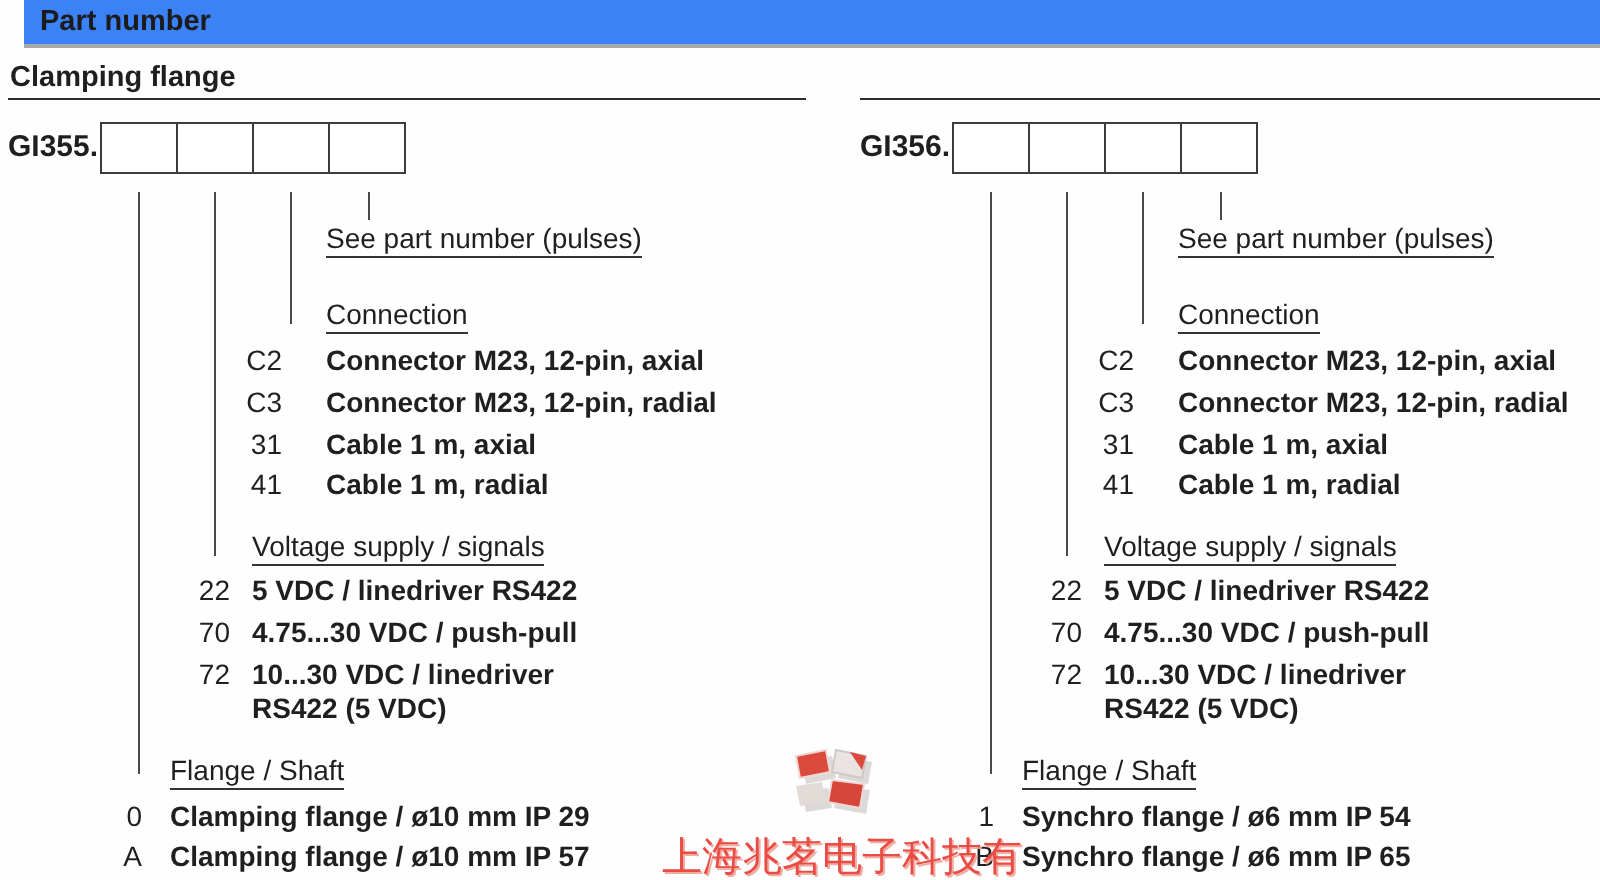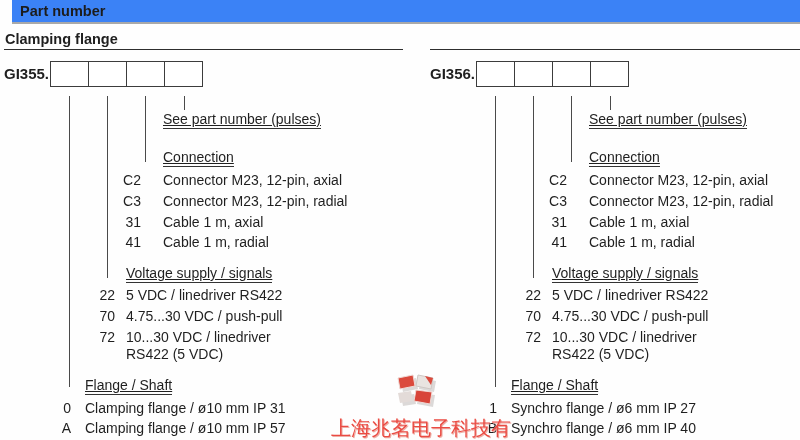--- a/index.html
+++ b/index.html
@@ -24,27 +24,27 @@
   .pn-boxes{position:absolute;top:61px;left:46px;width:153px;height:26px;display:flex;}
   .pn-cell{flex:1;border:1px solid #3c3c3c;background:#fff;}
   .pn-cell + .pn-cell{margin-left:-1px;}
 
   .vline{position:absolute;width:1px;background:#4a4a4a;}
   .v1{left:65px;top:96px;height:291px;}
   .v2{left:103px;top:96px;height:182px;}
   .v3{left:141px;top:96px;height:66px;}
   .v4{left:180px;top:96px;height:14px;}
 
-  .sec-head{position:absolute;white-space:nowrap;font-size:14px;text-decoration:underline;}
+  .sec-head{position:absolute;white-space:nowrap;font-size:14px;}
   .u{border-bottom:1px solid #333;padding-bottom:1px;}
   .x3{left:159px;} .x2{left:122px;text-align:center;} .x1{left:81px;}
 
   .row{position:absolute;height:15px;font-size:14px;white-space:nowrap;}
   .row .code{position:absolute;top:0;text-align:right;}
-  .row .desc{position:absolute;top:0;}
+  .row .desc{position:absolute;top:0;font-weight:bold;}
   .lv3 .code{left:98px;width:39px;}
   .lv3 .desc{left:159px;}
   .lv2 .code{left:84px;width:27px;}
   .lv2 .desc{left:122px;}
   .lv1 .code{left:46px;width:21px;}
   .lv1 .desc{left:81px;}
 
   
   .watermark{position:absolute;left:328px;top:372px;width:186px;height:66px;pointer-events:none;}
   .wm-logo{position:absolute;left:64px;top:2px;}
@@ -122,21 +122,21 @@
     </div>
     <div class="row lv2" style="top:346px">
       <span class="desc">RS422 (5 VDC)</span>
     </div>
 
     <div class="sec-head x1" style="top:377px">
       <span class="u">Flange / Shaft</span>
     </div>
     <div class="row lv1" style="top:400px">
       <span class="code">0</span>
-      <span class="desc">Clamping flange / ø10 mm IP 31</span>
+      <span class="desc">Clamping flange / ø10 mm IP 29</span>
     </div>
     <div class="row lv1" style="top:420px">
       <span class="code">A</span>
       <span class="desc">Clamping flange / ø10 mm IP 57</span>
     </div>
   </div>
 
   <div class="col right">
     <div class="heading-rule"></div>
 
@@ -194,25 +194,25 @@
     </div>
     <div class="row lv2" style="top:346px">
       <span class="desc">RS422 (5 VDC)</span>
     </div>
 
     <div class="sec-head x1" style="top:377px">
       <span class="u">Flange / Shaft</span>
     </div>
     <div class="row lv1" style="top:400px">
       <span class="code">1</span>
-      <span class="desc">Synchro flange / ø6 mm IP 27</span>
+      <span class="desc">Synchro flange / ø6 mm IP 54</span>
     </div>
     <div class="row lv1" style="top:420px">
       <span class="code">B</span>
-      <span class="desc">Synchro flange / ø6 mm IP 40</span>
+      <span class="desc">Synchro flange / ø6 mm IP 65</span>
     </div>
   </div>
 
   <div class="watermark">
     <svg class="wm-logo" width="50" height="40" viewBox="0 0 50 40">
       <g opacity="0.55" fill="#c2bcba" transform="translate(3,3)">
         <polygon points="6,4 21,1 23,12 8,15"></polygon>
         <polygon points="26,1 41,4 39,15 24,12"></polygon>
         <polygon points="24,16 40,18 38,30 22,27"></polygon>
         <polygon points="6,19 19,17 21,27 8,29"></polygon>

